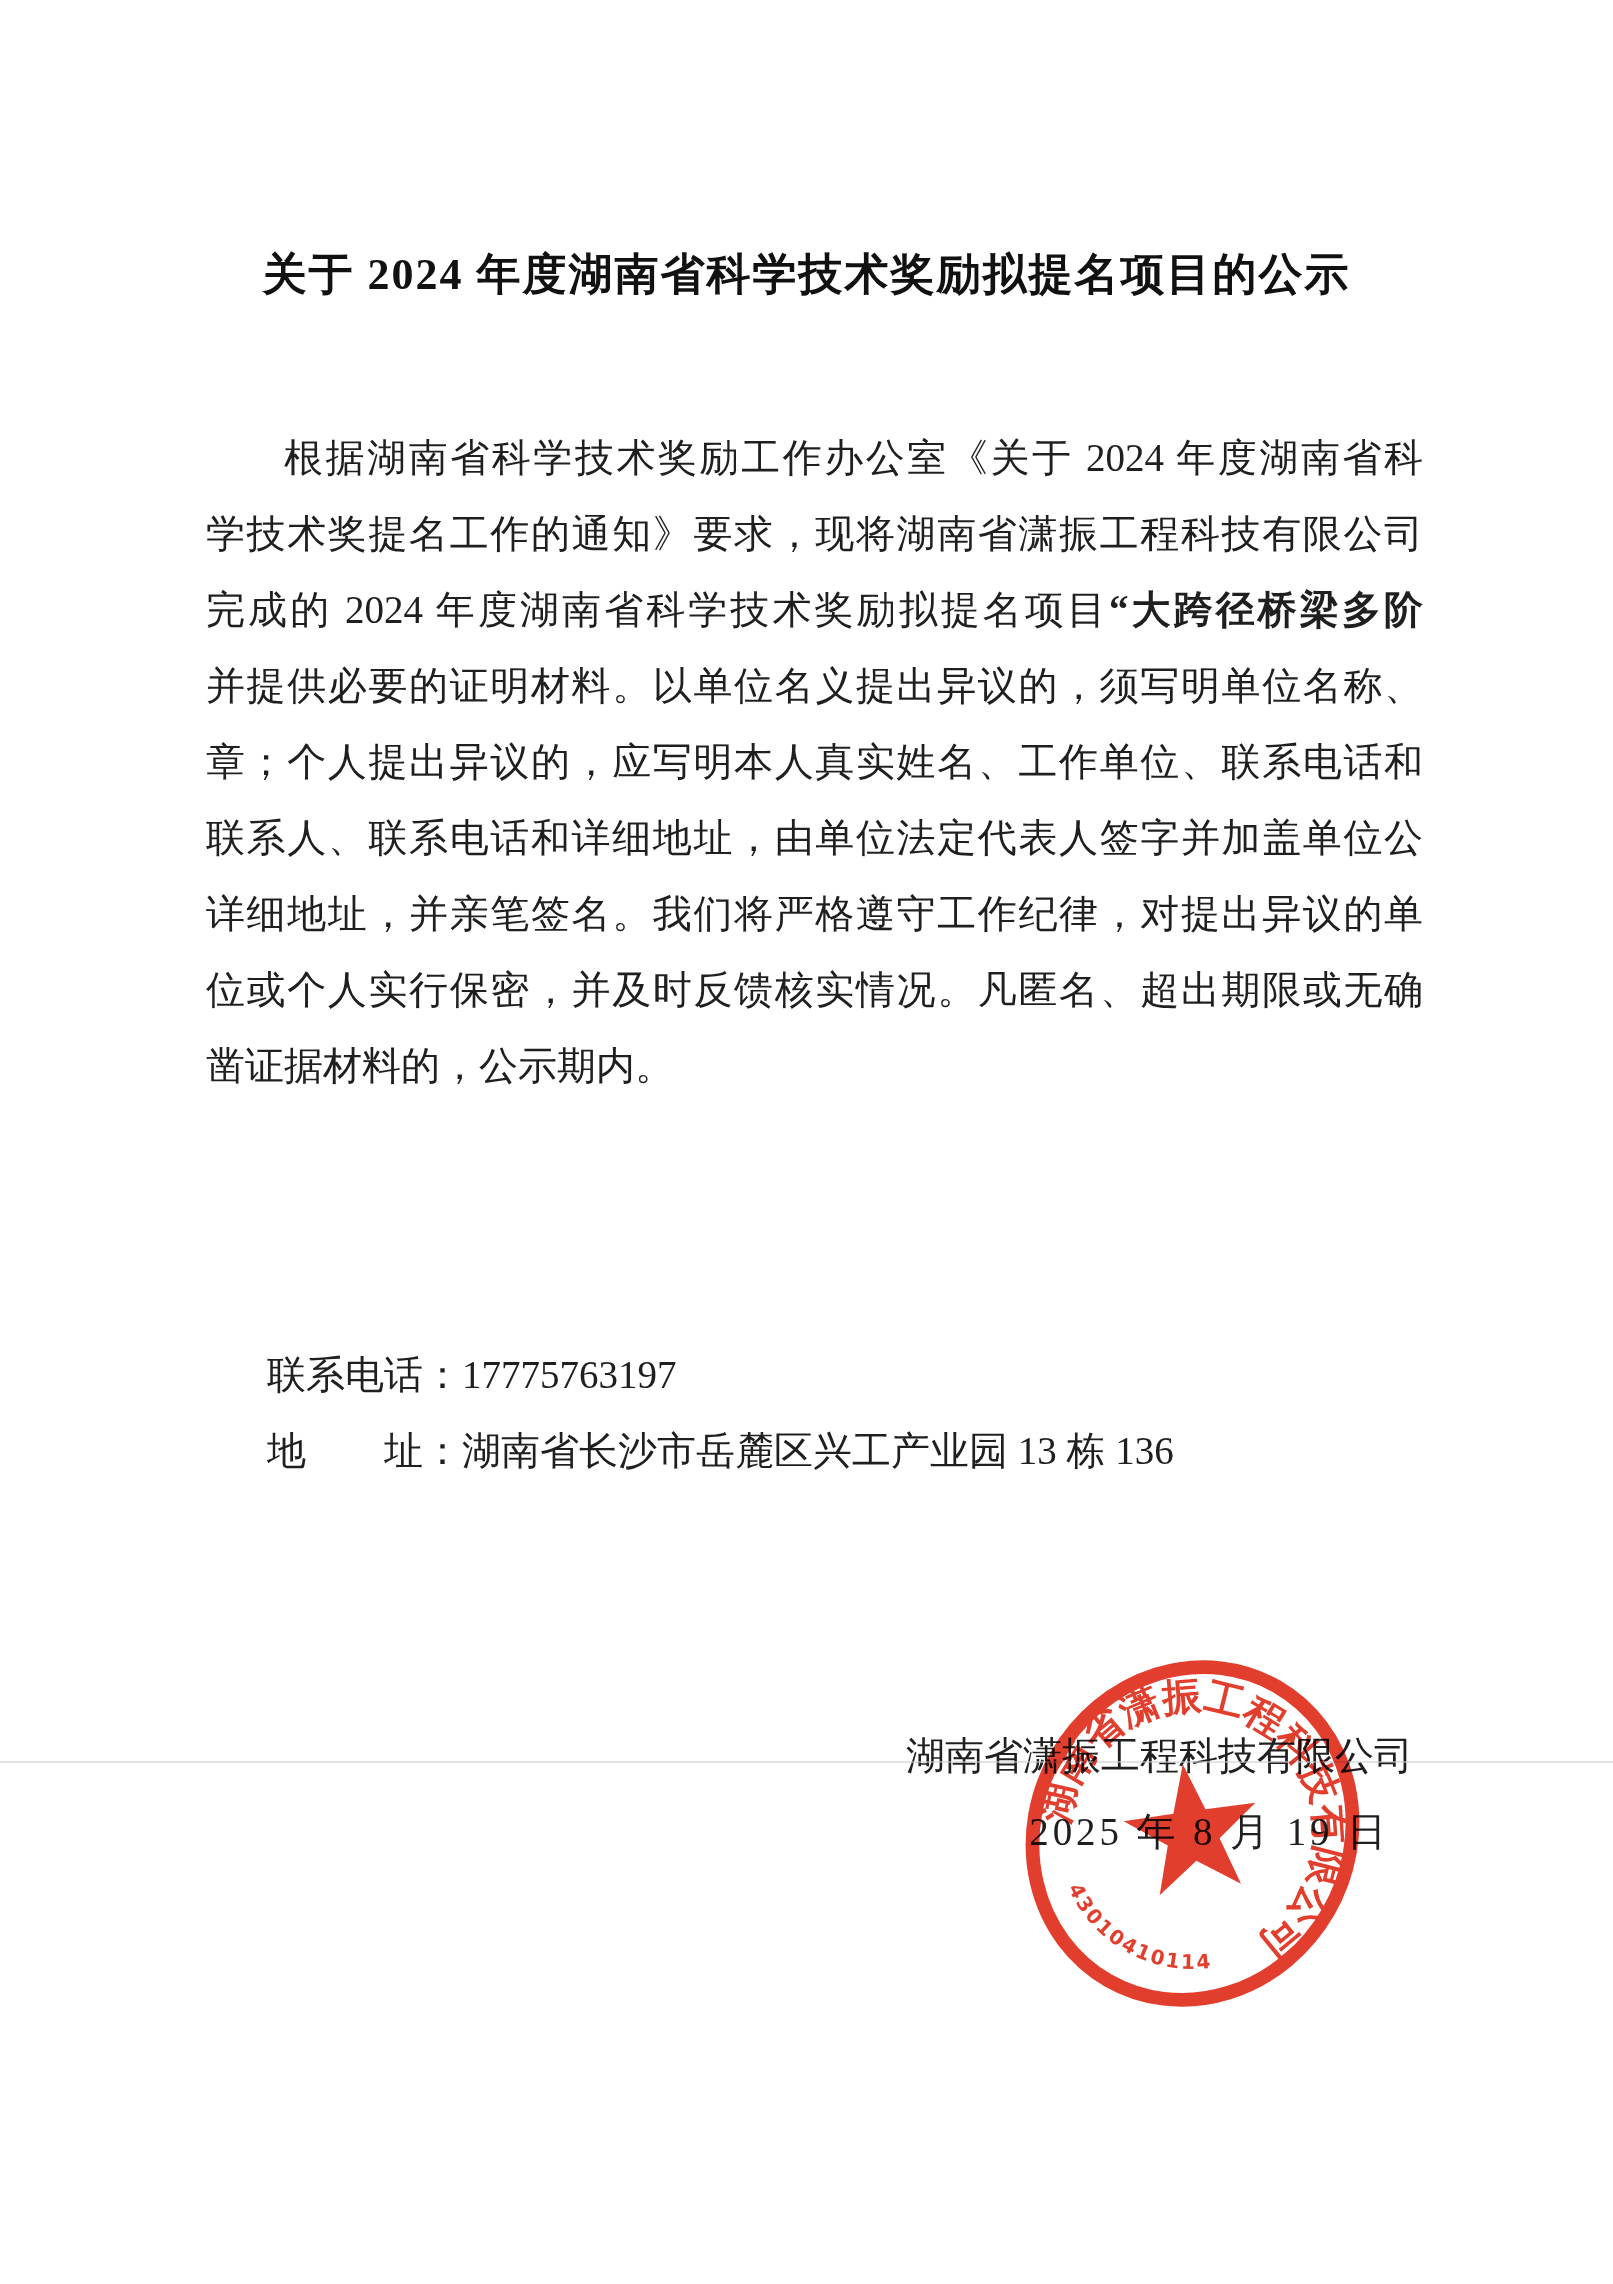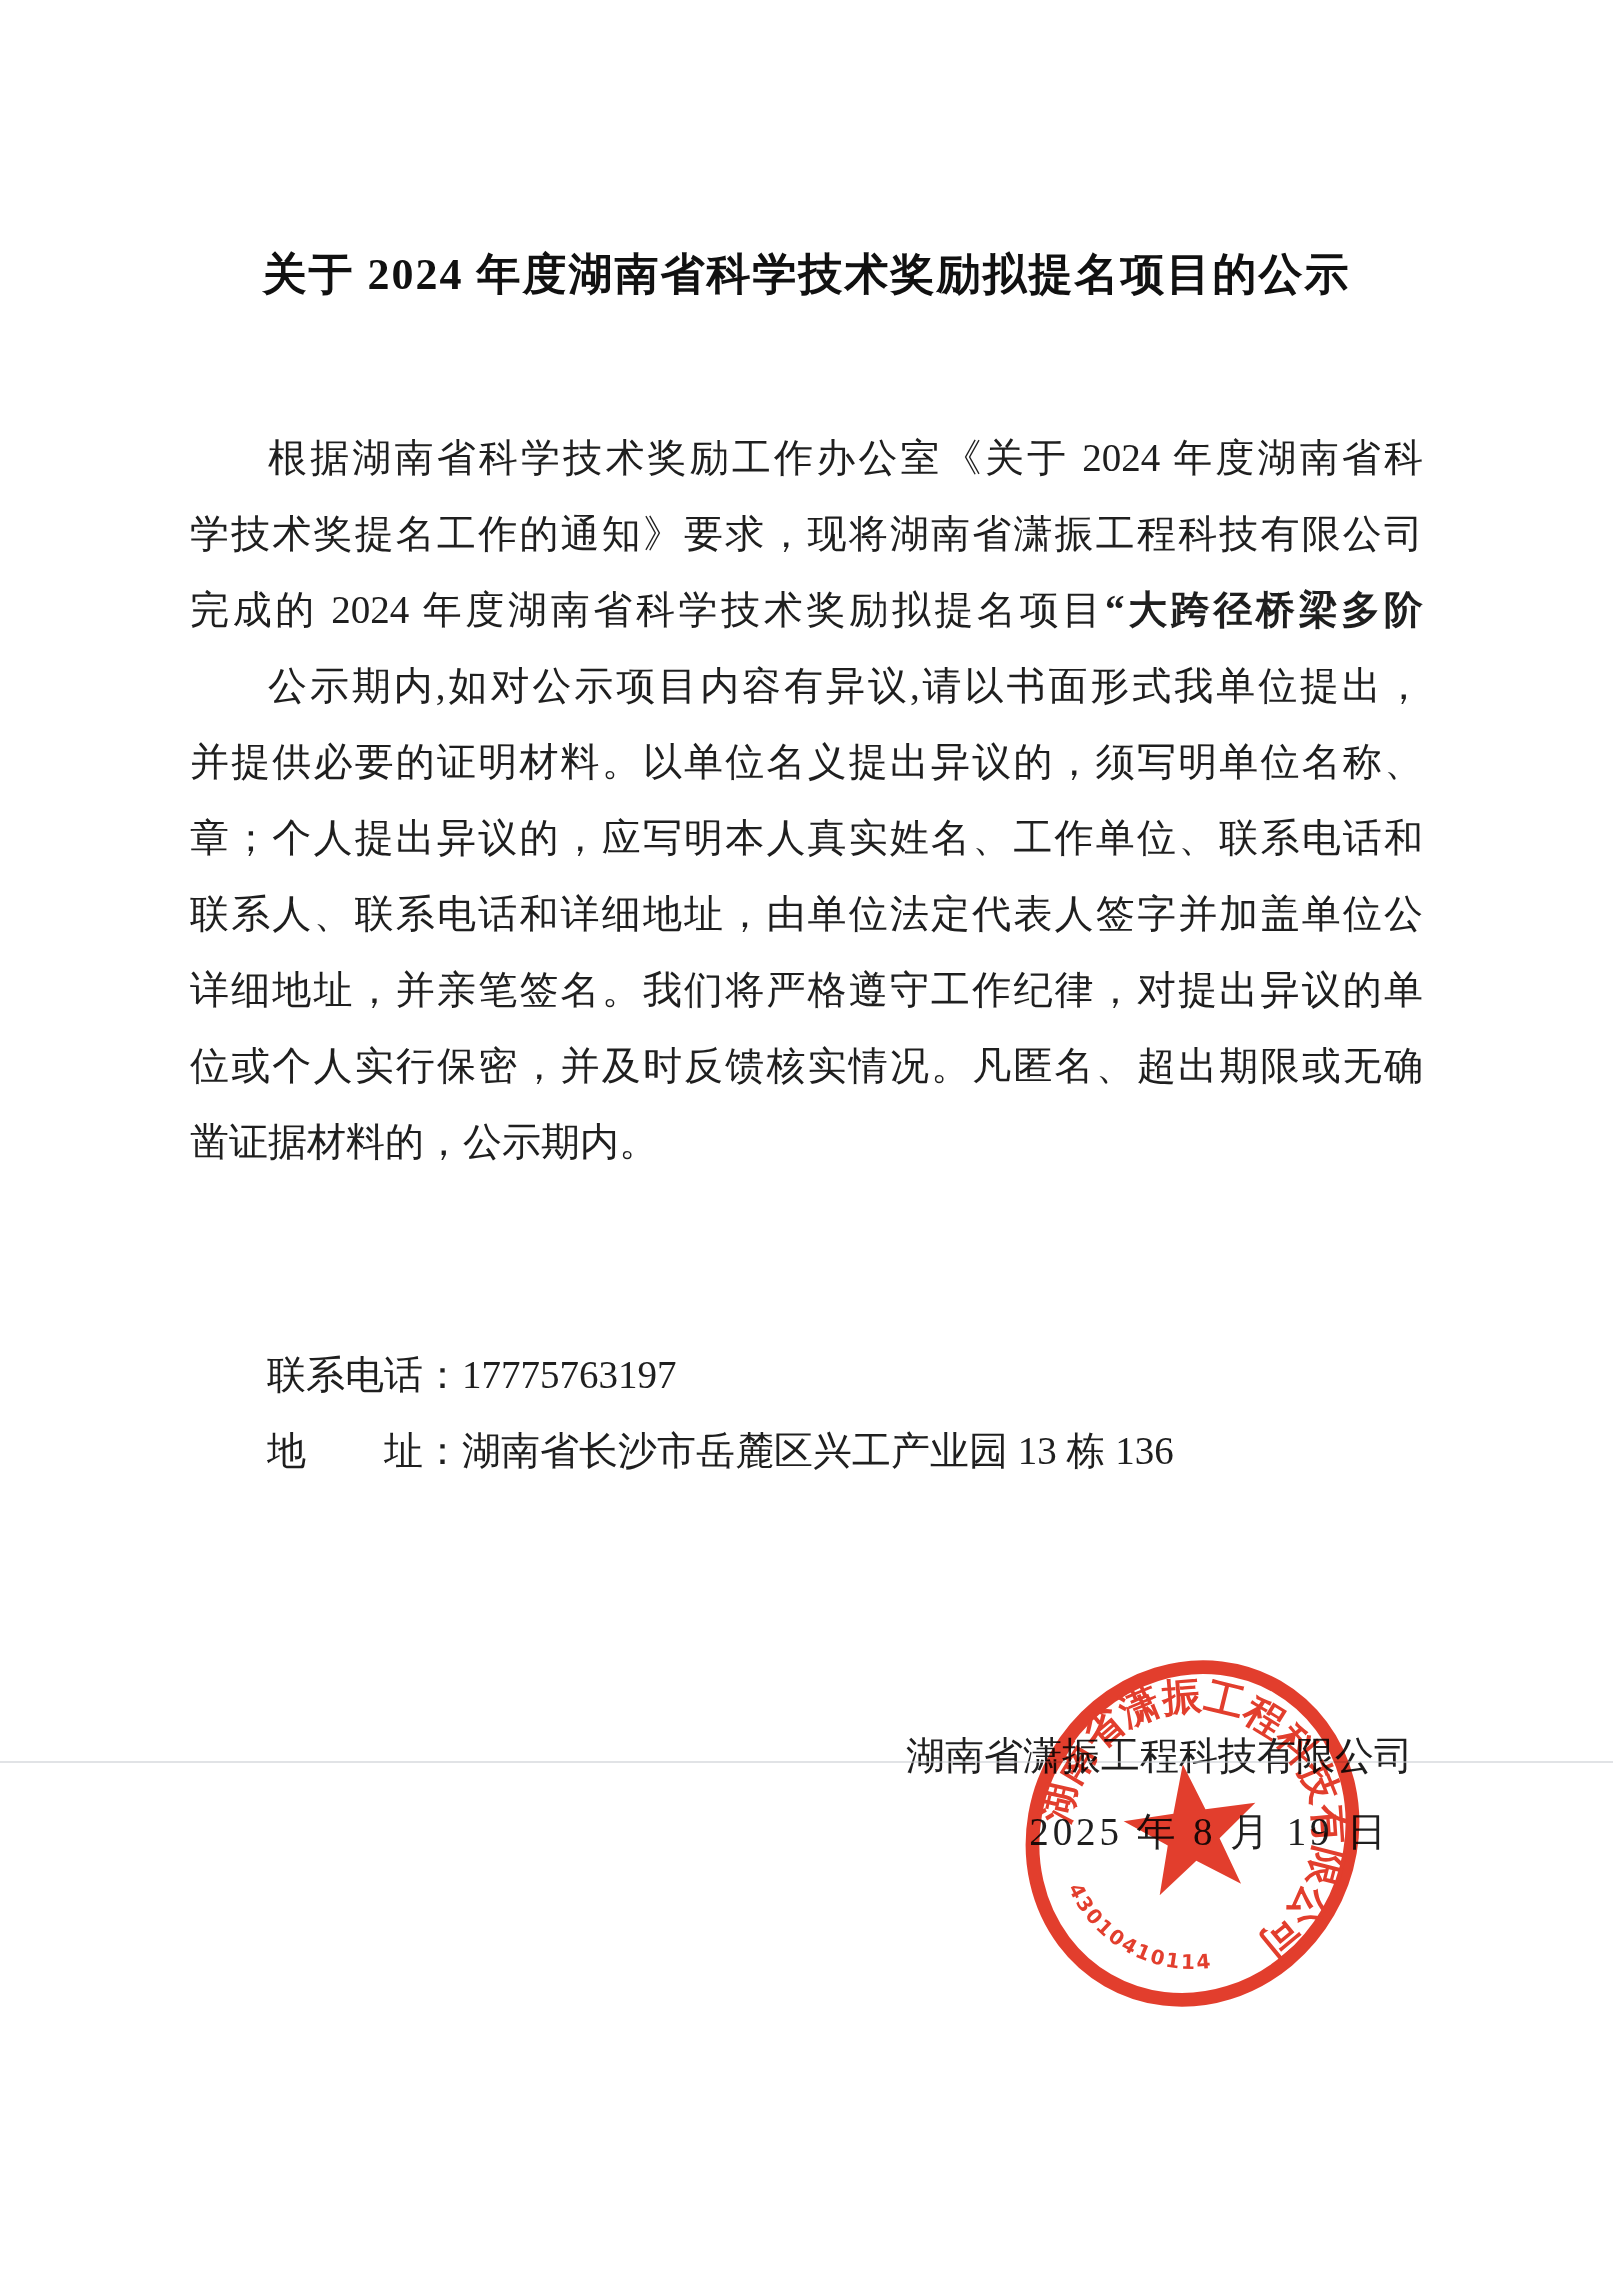--- a/index.html
+++ b/index.html
@@ -24,21 +24,21 @@
     color:#111;
   }
   .body-block{
     position:absolute;
     left:190px;
     top:420px;
     width:1233px;
     font-size:39px;
     line-height:76px;
   }
-  .line{height:76px;white-space:nowrap;}
+  .line{height:76px;white-space:nowrap;margin-left:16px;}
   .line.justify{white-space:normal;text-align:justify;text-align-last:justify;}
   .line.indent{text-indent:78px;}
   .bold{font-weight:700;}
   .contacts-block{
     position:absolute;
     left:267px;
     top:1337px;
     font-size:39px;
     line-height:76px;
   }
@@ -90,21 +90,20 @@
 <body>
 
 <div class="page">
 
   <h1 class="title">关于 2024 年度湖南省科学技术奖励拟提名项目的公示</h1>
 
   <div class="body-block" id="body-lines">
       <div class="line indent justify"><span>根据湖南省科学技术奖励工作办公室《关于 2024 年度湖南省科</span></div>
       <div class="line justify"><span>学技术奖提名工作的通知》要求，现将湖南省潇振工程科技有限公司</span></div>
       <div class="line justify"><span>完成的 2024 年度湖南省科学技术奖励拟提名项目</span><span class="bold">“大跨径桥梁多阶</span></div>
-      <div class="line indent justify"><span>公示期内,如对公示项目内容有异议,请以书面形式我单位提出，</span></div>
       <div class="line justify"><span>并提供必要的证明材料。以单位名义提出异议的，须写明单位名称、</span></div>
       <div class="line justify"><span>章；个人提出异议的，应写明本人真实姓名、工作单位、联系电话和</span></div>
       <div class="line justify"><span>联系人、联系电话和详细地址，由单位法定代表人签字并加盖单位公</span></div>
       <div class="line justify"><span>详细地址，并亲笔签名。我们将严格遵守工作纪律，对提出异议的单</span></div>
       <div class="line justify"><span>位或个人实行保密，并及时反馈核实情况。凡匿名、超出期限或无确</span></div>
       <div class="line"><span>凿证据材料的，公示期内。</span></div>
     </div>
 
   <div class="contacts-block" id="contact-lines">
       <div class="contact-line"><span>联系电话：</span><span>17775763197</span></div>

